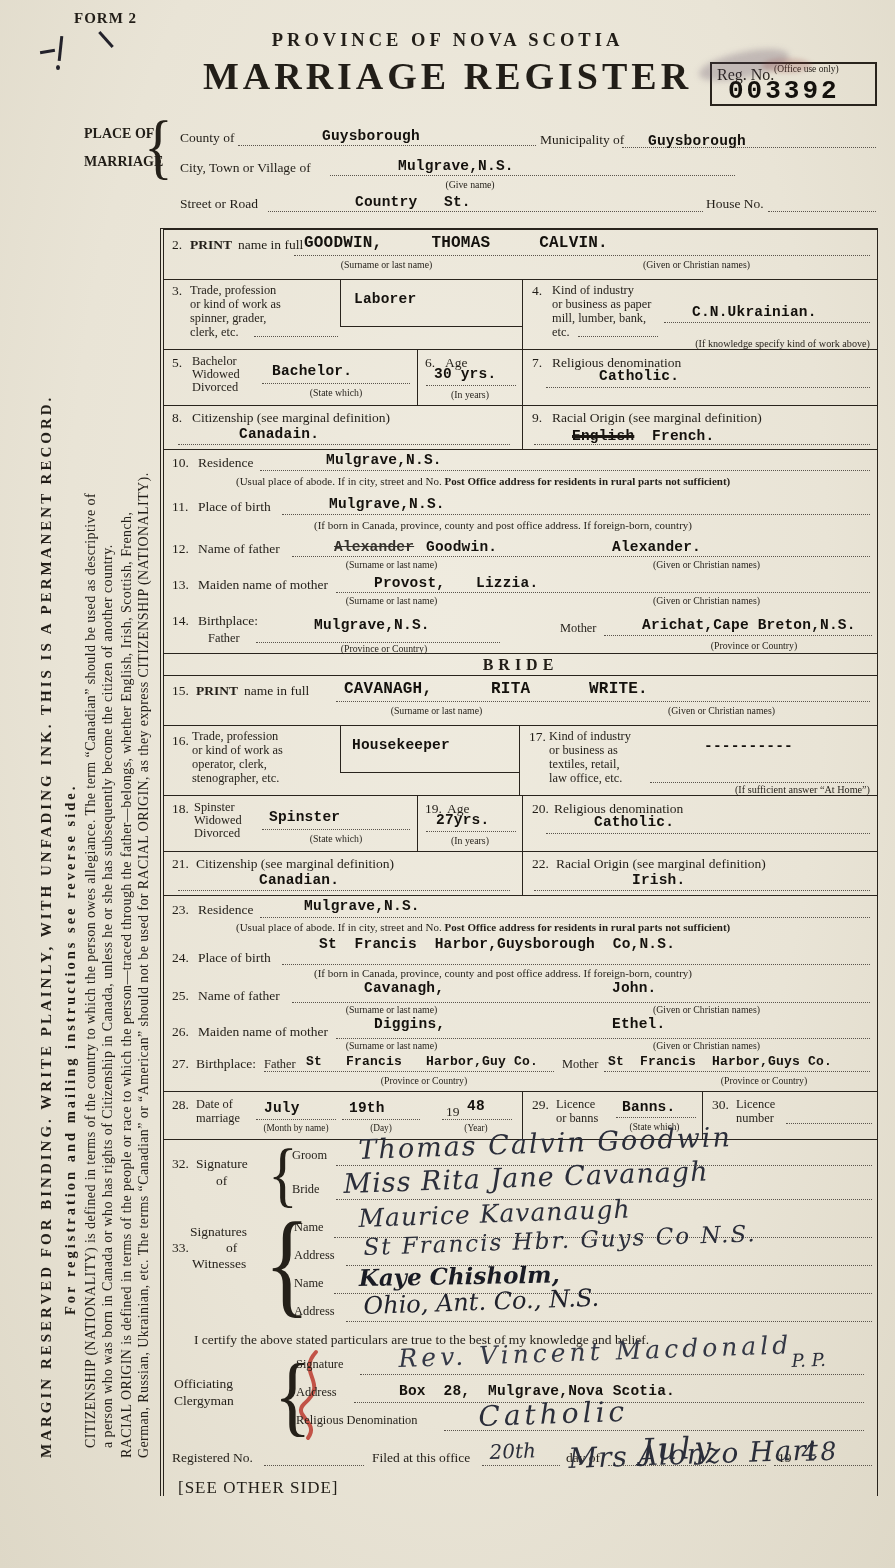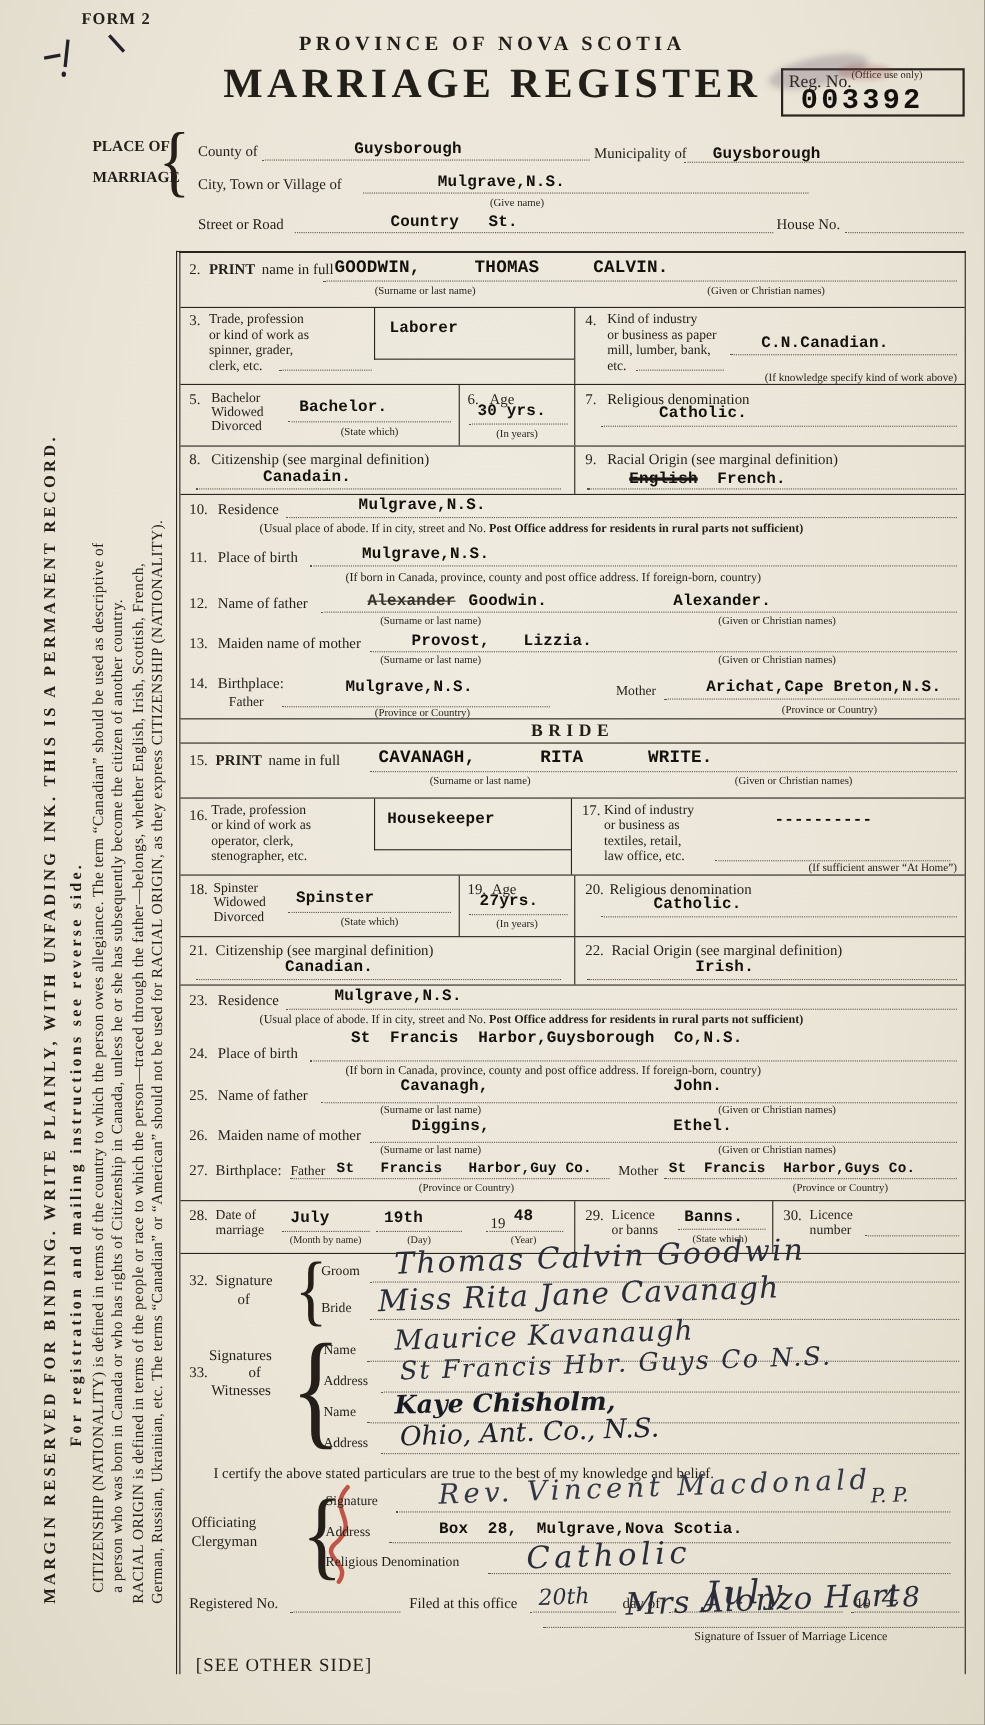--- a/index.html
+++ b/index.html
@@ -107,21 +107,21 @@
       <span class="p lb2" style="left:26px;top:31px">spinner,   grader,</span>
       <span class="p lb2" style="left:26px;top:45px">clerk, etc.</span>
       <span class="p d" style="left:90px;top:56px;width:84px"></span>
       <span class="p t" style="left:190px;top:11px">Laborer</span>
       <span class="p lb" style="left:368px;top:3px">4.</span>
       <span class="p lb2" style="left:388px;top:3px">Kind  of  industry</span>
       <span class="p lb2" style="left:388px;top:17px">or business as paper</span>
       <span class="p lb2" style="left:388px;top:31px">mill,  lumber,  bank,</span>
       <span class="p lb2" style="left:388px;top:45px">etc.</span>
       <span class="p d" style="left:414px;top:56px;width:80px"></span>
-      <span class="p t" style="left:528px;top:24px">C.N.Canadian.</span>
+      <span class="p t" style="left:528px;top:24px">C.N.Ukrainian.</span>
       <span class="p d" style="left:500px;top:42px;width:206px"></span>
       <span class="p s" style="left:430px;top:58px;width:276px;text-align:right;font-size:10.2px">(If knowledge specify kind of work above)</span>
     </div>
 
     <div class="row bb" style="height:56px">
       <div class="vl" style="left:253px"></div>
       <div class="vl" style="left:358px"></div>
       <span class="p lb" style="left:8px;top:5px">5.</span>
       <span class="p lb2" style="left:28px;top:4px">Bachelor</span>
       <span class="p lb2" style="left:28px;top:17px">Widowed</span>
@@ -409,23 +409,19 @@
       <span class="p hw" style="left:326px;top:-2px;font-size:20px">20th</span>
       <span class="p lb" style="left:402px;top:8px">day of</span>
       <span class="p d" style="left:444px;top:23px;width:158px"></span>
       <span class="p hw" style="left:478px;top:-10px;font-size:30px;letter-spacing:4px">July</span>
       <span class="p lb" style="left:614px;top:8px">19</span>
       <span class="p hw" style="left:638px;top:-4px;font-size:25px;letter-spacing:3px">48</span>
       <span class="p d" style="left:610px;top:23px;width:98px"></span>
       <span class="p hw" style="left:405px;top:0px;font-size:28px;letter-spacing:1px;transform:rotate(-2deg);z-index:3">Mrs Alonzo Hart</span>
     </div>
 
-    <div class="row" style="height:26px">
-      <span class="p d" style="left:330px;top:3px;width:382px"></span>
-      <span class="p s" style="left:395px;top:6px;width:320px;font-size:11px">Signature of Issuer of Marriage Licence</span>
-    </div>
 
     <div class="row" style="height:20px">
       <span class="p" style="left:14px;top:2px;font-size:17px;letter-spacing:1px">[SEE OTHER SIDE]</span>
     </div>
 
   </div>
 </div>
 
 </body></html>

